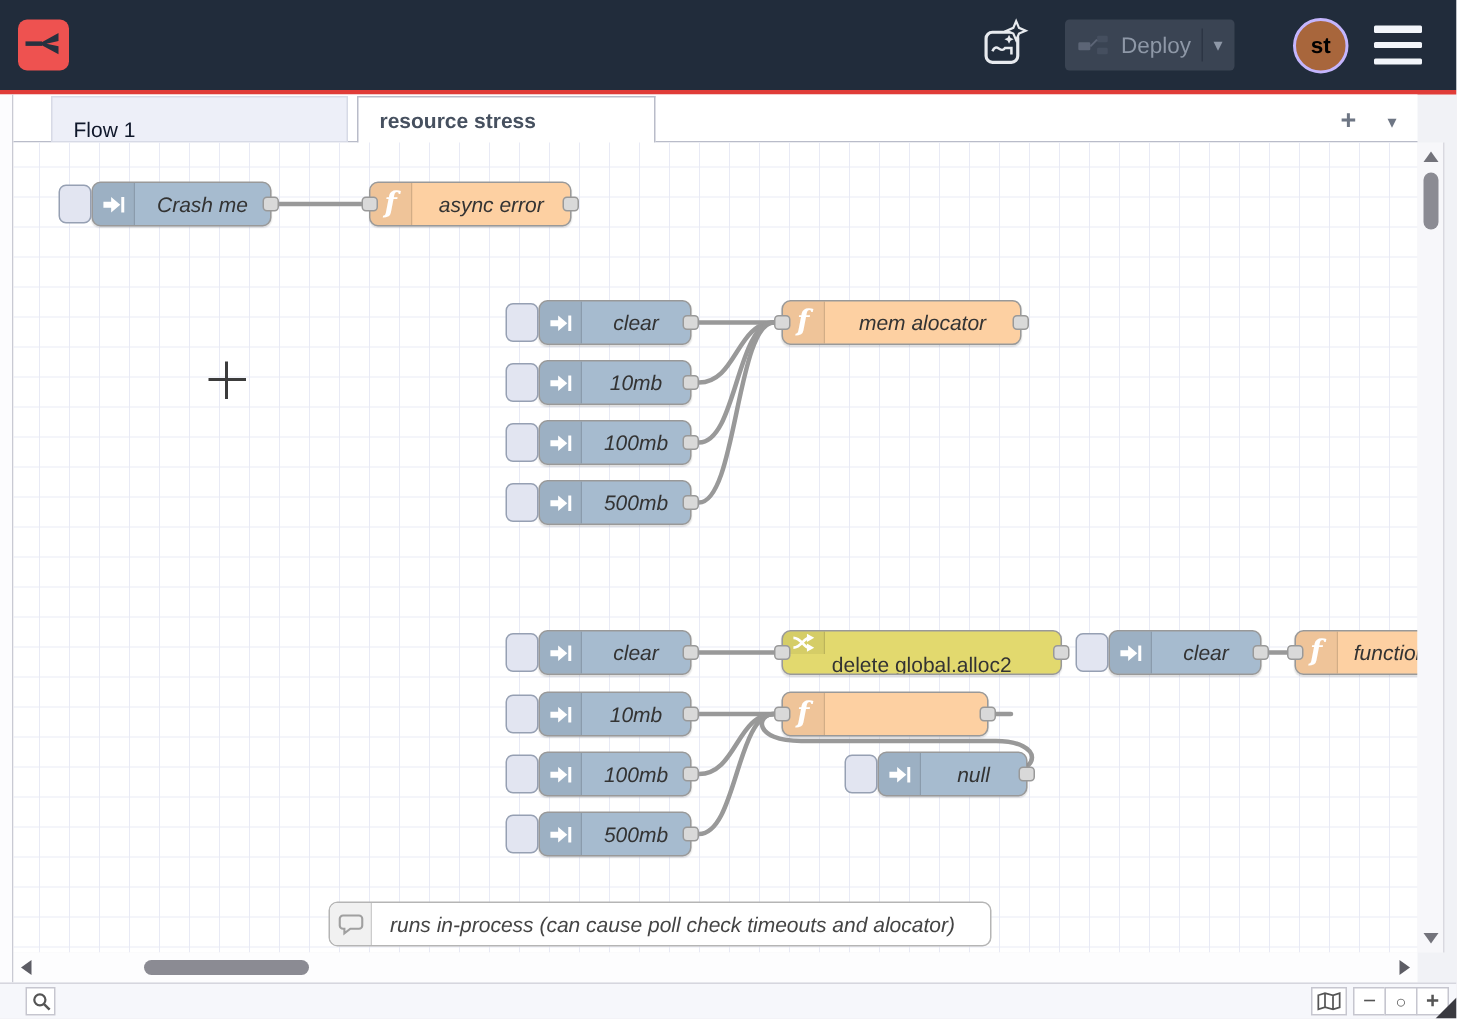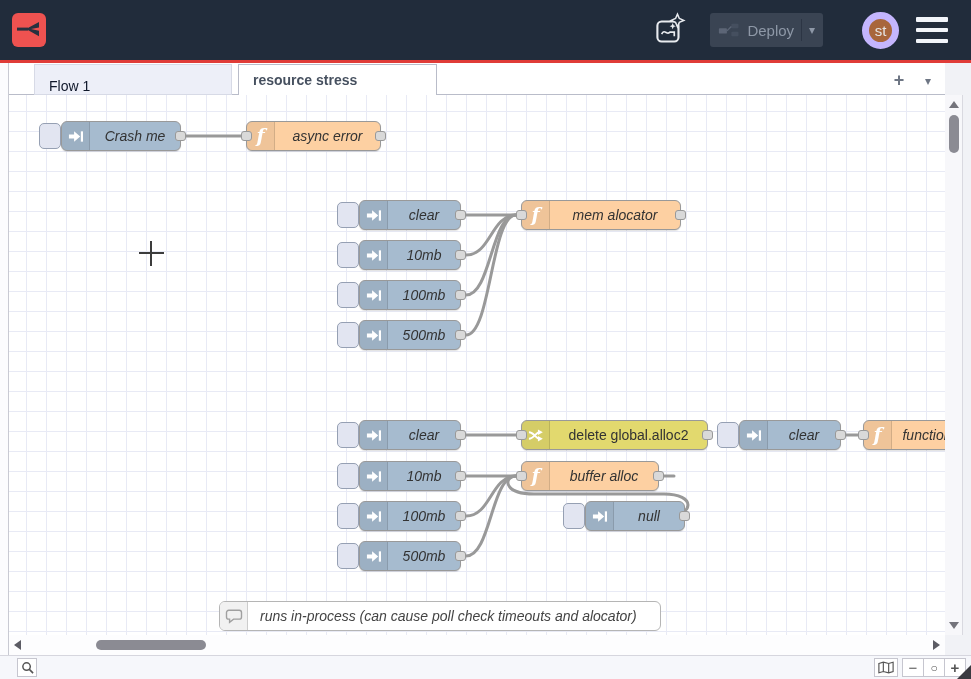--- a/index.html
+++ b/index.html
@@ -9,21 +9,21 @@
   
   .header { position:absolute; left:0; top:0; width:971px; height:60px; background:#212c3b; display:flex; align-items:center; }
   .accent-line { position:absolute; left:0; top:60px; width:971px; height:3px; background:#e03c38; }
   .logo { position:absolute; left:12px; top:13px; width:34px; height:34px; border-radius:6px; background:#ee5250; }
   .title { position:absolute; left:58px; top:0; height:60px; display:flex; align-items:center; color:#dde1e7; font-size:17px; letter-spacing:.2px; }
   .ai-btn { position:absolute; left:650px; top:12px; width:38px; height:38px; display:flex; align-items:center; justify-content:center; cursor:pointer; }
   .deploy { position:absolute; left:710px; top:13px; width:113px; height:34px; background:#3a4453; border-radius:3px; display:flex; align-items:center; padding:0 8px; cursor:pointer; }
   .deploy-label { color:#8e98a7; font-size:15px; margin-left:8px; flex:1; }
   .deploy-divider { width:1px; height:22px; background:#2c3544; margin:0 7px; }
   .deploy-caret, .tab-caret { color:#8e98a7; font-size:12px; }
-  .avatar { position:absolute; left:862px; top:12px; width:37px; height:37px; border-radius:50%; background:#a8663c; border:7px solid #c4b5fd; color:#e5e5e5; font-size:15px; font-weight:normal; display:flex; align-items:center; justify-content:center; cursor:pointer; }
+  .avatar { position:absolute; left:862px; top:12px; width:37px; height:37px; border-radius:50%; background:#a8663c; border:2px solid #c4b5fd; color:#000000; font-size:15px; font-weight:bold; display:flex; align-items:center; justify-content:center; cursor:pointer; }
   .menu-btn { position:absolute; left:916px; top:17px; width:34px; height:26px; display:flex; flex-direction:column; justify-content:space-between; cursor:pointer; }
   .menu-btn div { width:32px; height:4.5px; background:#f2f5fa; border-radius:1px; }
 
   
   .gutter { position:absolute; left:0; top:63px; width:9px; height:592px; background:#fcfcfe; border-right:1px solid #c9cad3; }
   .tabbar { position:absolute; left:9px; top:63px; width:936px; height:32px; background:#fff; border-bottom:1px solid #b9bcc9; }
   .tab { position:absolute; top:1px; height:31px; display:flex; align-items:center; padding-left:14px; font-size:14px; cursor:pointer; }
   .tab-inactive { left:25px; width:198px; background:#edeff8; border:1px solid #d7dae6; color:#0f172a;align-items:flex-end; }
   .tab-active { left:229px; width:199px; background:#fff; border:1px solid #b9bcc9; border-bottom:1px solid #fff; height:32px; color:#46505f; font-weight:bold; }
   .tab-add { position:absolute; right:34px; top:5px; width:24px; height:24px; text-align:center; line-height:24px; color:#6e7684; font-size:18px; font-weight:bold; cursor:pointer; }
@@ -32,21 +32,21 @@
   
   .canvas { position:absolute; left:9px; top:95px; width:936px; height:540px; overflow:hidden; background-color:#fff; cursor:crosshair;
     background-image:linear-gradient(to right,#e8eaf5 1px,transparent 1px),linear-gradient(to bottom,#e8eaf5 1px,transparent 1px);
     background-size:20px 20px; background-position:-3px -4px; }
   .wires { position:absolute; left:0; top:0; }
   .wire { stroke:#999; stroke-width:3; fill:none; stroke-linecap:round; }
 
   .node { position:absolute; height:30px; border:1px solid #999; border-radius:6px; display:flex; align-items:stretch; box-shadow:0 1px 1px rgba(0,0,0,.12); cursor:pointer;text-align:center; }
   .node.inject  { background:#a6bbcf; }
   .node.function{ background:#fdd0a2; }
-  .node.change  { background:#e2d96e; }
+  .node.change  { background:#e2d96e;flex-direction:column; }
   .node-icon { width:28px; display:flex; align-items:center; justify-content:center; background:rgba(0,0,0,.055); border-right:1px solid rgba(0,0,0,.12); border-radius:5px 0 0 5px; }
   .node-label { flex:1; display:flex; align-items:center; justify-content:center; font-size:14px; font-style:italic; color:#333; white-space:nowrap; overflow:hidden; padding:0 4px; }
   .node.upright .node-label { font-style:normal; }
   .fx { font-family:"DejaVu Serif", serif; font-style:italic; font-weight:bold; font-size:19px; color:#fff; margin-top:-2px; }
   .port { position:absolute; width:11px; height:10px; background:#d9d9d9; border:1px solid #999; border-radius:3px; top:9px; cursor:crosshair; }
   .port.in  { left:-6px; }
   .port.out { right:-6px; }
   .inj-btn { position:absolute; left:-23px; top:1px; width:22px; height:26px; background:#e2e5f1; border:1.5px solid #96a0b3; border-radius:5px; cursor:pointer; }
 
   .comment { position:absolute; height:30px; background:#fff; border:1px solid #b5b5b5; border-radius:6px; display:flex; align-items:stretch; cursor:pointer; }
@@ -289,21 +289,20 @@
         <div class="node-icon">
           <span class="fx">f</span>
         </div>
         <div class="node-label">function</div>
       </div>
       <div class="node function" style="left: 512px; top: 366px; width: 138px;">
         <div class="port in"></div>
         <div class="node-icon">
           <span class="fx">f</span>
         </div>
-        <div class="node-label">buffer alloc</div>
         <div class="port out"></div>
       </div>
       <div class="node inject" style="left: 576px; top: 406px; width: 100px;">
         <div class="inj-btn"></div>
         <div class="node-icon">
           <svg width="15" height="15" viewBox="0 0 16 16">
             <path d="M1,5.8 h5.5 V2.5 L13,8 L6.5,13.5 V10.2 H1 Z" fill="#fff"></path>
             <rect x="13.7" y="2.5" width="2.3" height="11" fill="#fff"></rect>
           </svg>
         </div>

